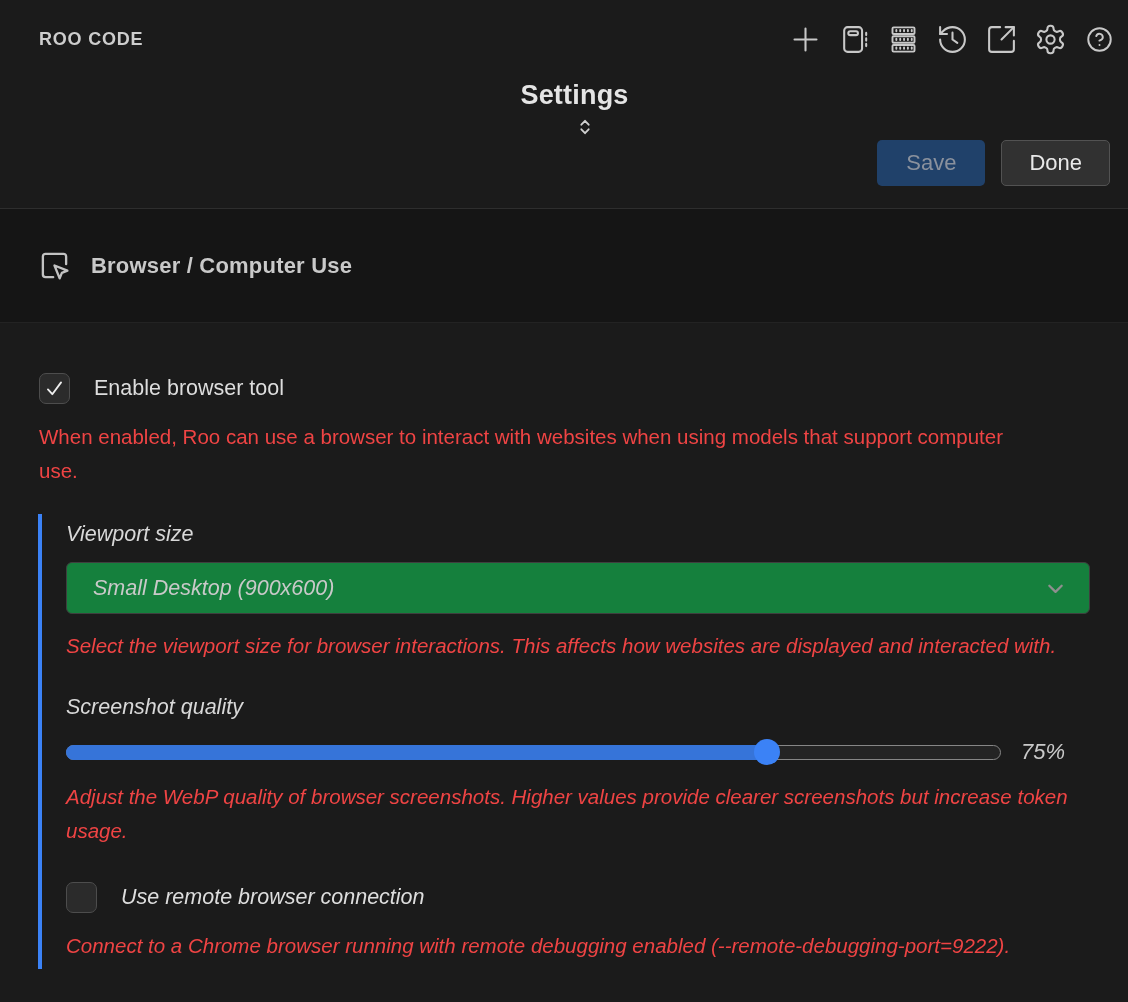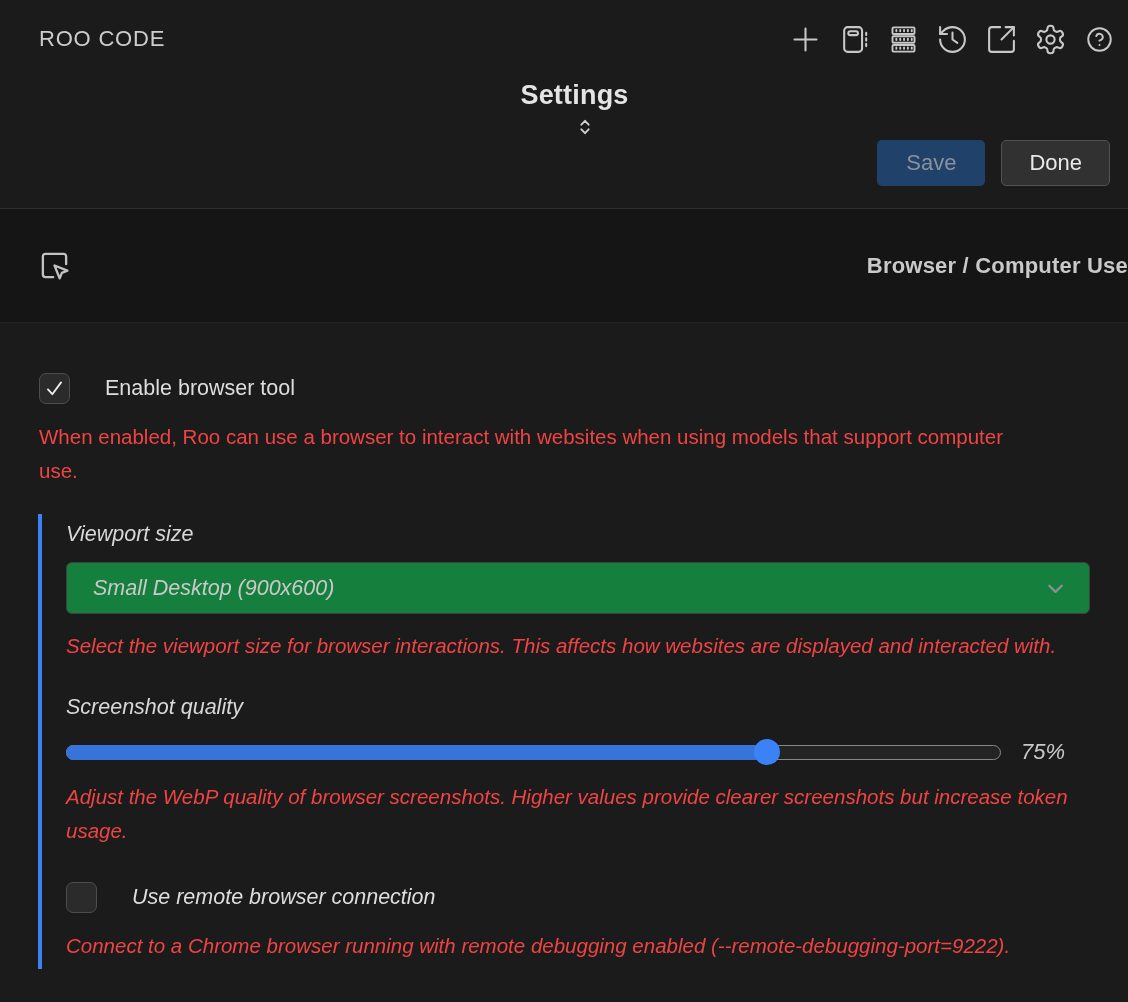--- a/index.html
+++ b/index.html
@@ -9,21 +9,21 @@
     font-family:"Liberation Sans","DejaVu Sans",sans-serif;
     -webkit-font-smoothing:antialiased;
   }
   svg { display:block; }
 
   
   .topbar {
     height:64px; display:flex; align-items:center; justify-content:space-between;
     padding:14px 10px 0 39px; box-sizing:border-box;
   }
-  .app-title { font-size:22px; letter-spacing:.8px; color:#cdcdcd; font-weight:400; }
+  .app-title { font-size:18px; letter-spacing:.8px; color:#cdcdcd; font-weight:700; }
   .toolbar { display:flex; align-items:center; gap:12px; }
   .icon-btn {
     width:37px; height:37px; display:flex; align-items:center; justify-content:center;
     background:none; border:none; padding:0; cursor:pointer; color:#c8c8c8;
   }
 
   
   .settings-row {
     display:flex; align-items:center;
     padding:16px 18px 22px 39px;
@@ -38,27 +38,27 @@
     display:flex; align-items:center; justify-content:center; cursor:pointer;
   }
   .btn-save { background:#20416a; color:#8a919d; border:none; padding:0 29px; }
   .btn-done { background:#313131; color:#e9e9e9; border:1px solid #525252; padding:0 27px; }
 
   .rule { border:none; border-top:1px solid #2e2e2e; margin:0; }
 
   
   .section-header {
     background:#151515; height:113px; border-bottom:1px solid #232323;
-    display:flex; align-items:center; gap:21px; padding-left:39px;justify-content:space-between;
+    display:flex; align-items:center; gap:21px; padding-left:39px;
   }
   .section-title { font-size:22px; font-weight:700; color:#c9c9c9; letter-spacing:.2px; }
   .section-icon { color:#c2c2c2; }
 
   
-  .check-row { display:flex; align-items:center; gap:35px; }
+  .check-row { display:flex; align-items:center; gap:24px; }
   .check-row.first { margin:50px 39px 0 39px; }
   .checkbox {
     width:31px; height:31px; border-radius:7px; flex:0 0 auto;
     background:#2b2b2b; border:1.5px solid #4d4d4d; box-sizing:border-box;
     display:flex; align-items:center; justify-content:center; cursor:pointer;
   }
   .checkbox .check-glyph { display:none; }
   .checkbox.checked .check-glyph { display:block; }
   .check-label { font-size:21.5px; color:#dddddd; }
 

